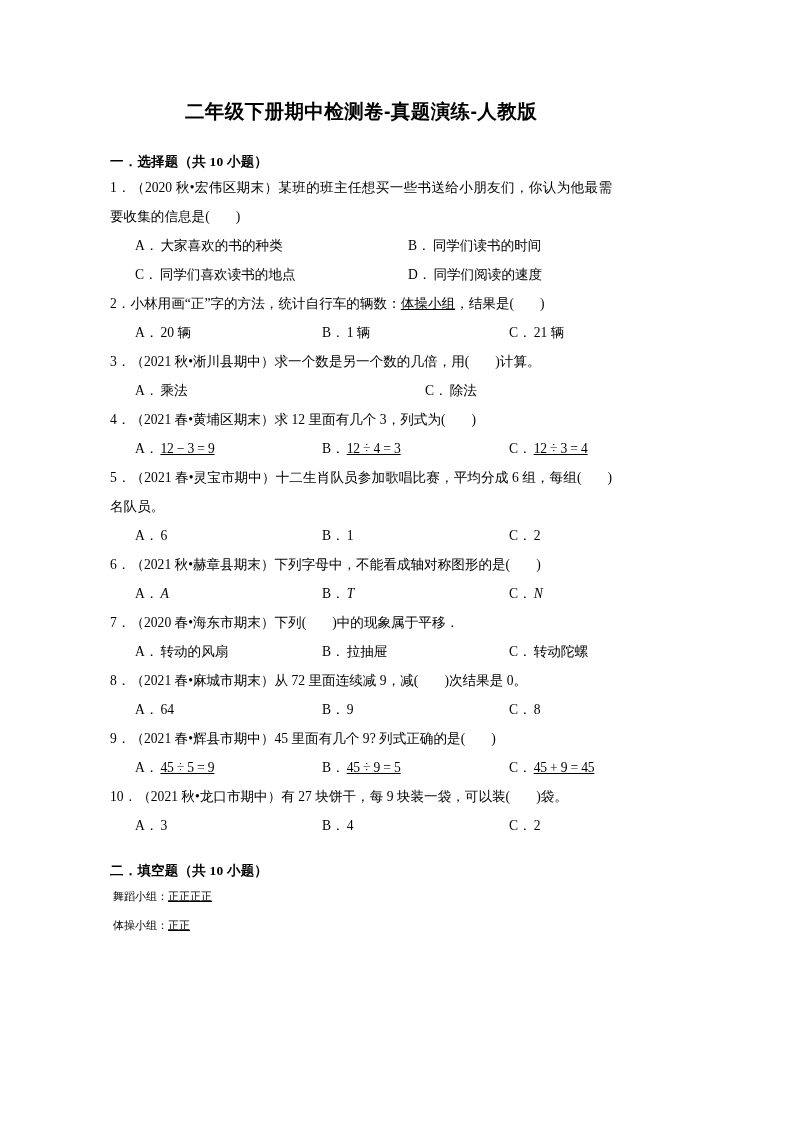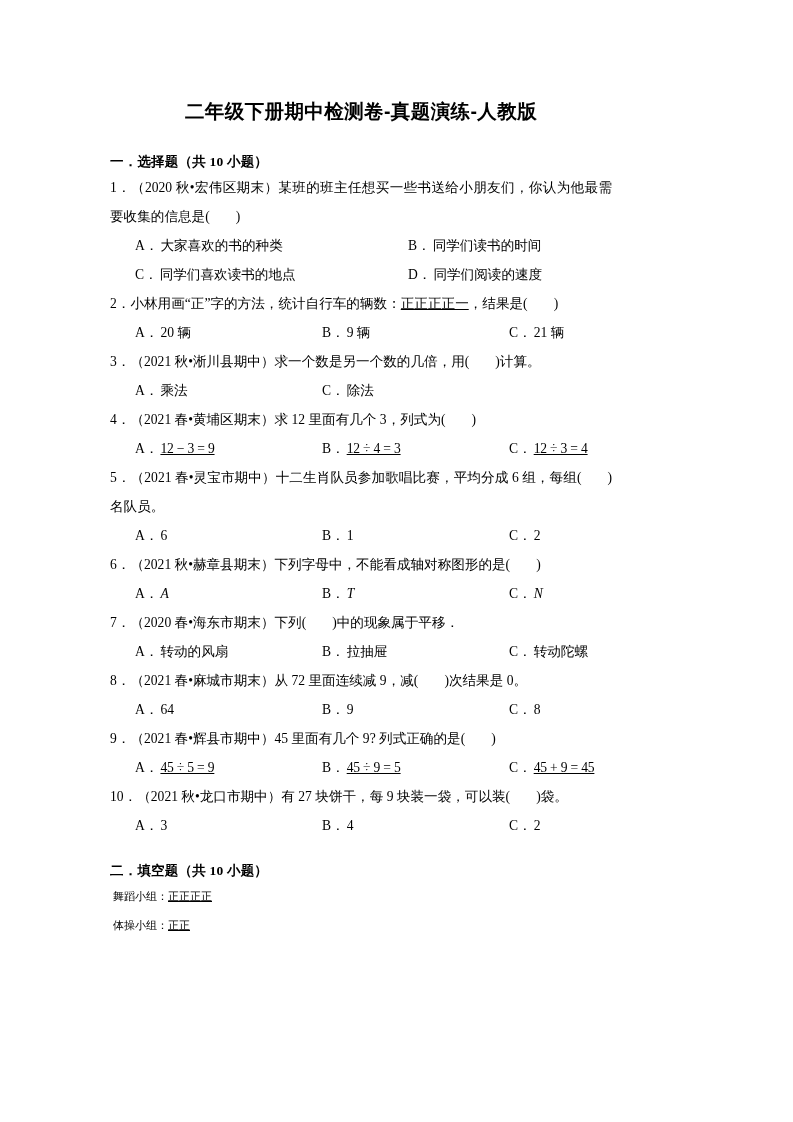--- a/index.html
+++ b/index.html
@@ -50,20 +50,21 @@
     font-size: 13.6px;
     line-height: 29px;
     text-align: justify;
     text-justify: inter-ideograph;
   }
   .opts {
     display: flex;
     line-height: 29px;
     font-size: 13.6px;
     padding-left: 25px;
+    justify-content: space-between;
   }
   .opts.cols3 > .opt { width: 187px; flex: 0 0 187px; }
   .opts.cols2 > .opt { width: 273px; flex: 0 0 273px; }
   .opt { white-space: nowrap; }
   .opt-label { margin-right: 2px; }
   .mathx {
     font-family: "Liberation Serif", "DejaVu Serif", serif;
     letter-spacing: -0.2px;
     text-decoration: underline;
   }
@@ -94,24 +95,24 @@
       <div class="opt"><span class="opt-label">A．</span><span>大家喜欢的书的种类</span></div>
       <div class="opt"><span class="opt-label">B．</span><span>同学们读书的时间</span></div>
     </div>
     <div class="opts cols2">
       <div class="opt"><span class="opt-label">C．</span><span>同学们喜欢读书的地点</span></div>
       <div class="opt"><span class="opt-label">D．</span><span>同学们阅读的速度</span></div>
     </div>
   </div>
 
   <div class="q">
-    <div class="q-text"><span>2．</span><span>小林用画“正”字的方法，统计自行车的辆数：</span><span class="u">正正正正一</span><span>，结果是(</span><span class="sp"></span><span>)</span></div>
+    <div class="q-text"><span>2．</span><span>小林用画“正”字的方法，统计自行车的辆数：</span><span class="u">体操小组</span><span>，结果是(</span><span class="sp"></span><span>)</span></div>
     <div class="opts cols3">
       <div class="opt"><span class="opt-label">A．</span><span>20 辆</span></div>
-      <div class="opt"><span class="opt-label">B．</span><span>9 辆</span></div>
+      <div class="opt"><span class="opt-label">B．</span><span>1 辆</span></div>
       <div class="opt"><span class="opt-label">C．</span><span>21 辆</span></div>
     </div>
   </div>
 
   <div class="q">
     <div class="q-text"><span>3．</span><span>（2021 秋•淅川县期中）</span><span>求一个数是另一个数的几倍，用(</span><span class="sp"></span><span>)计算。</span></div>
     <div class="opts cols3">
       <div class="opt"><span class="opt-label">A．</span><span>乘法</span></div>
       <div class="opt"><span class="opt-label">C．</span><span>除法</span></div>
     </div>

